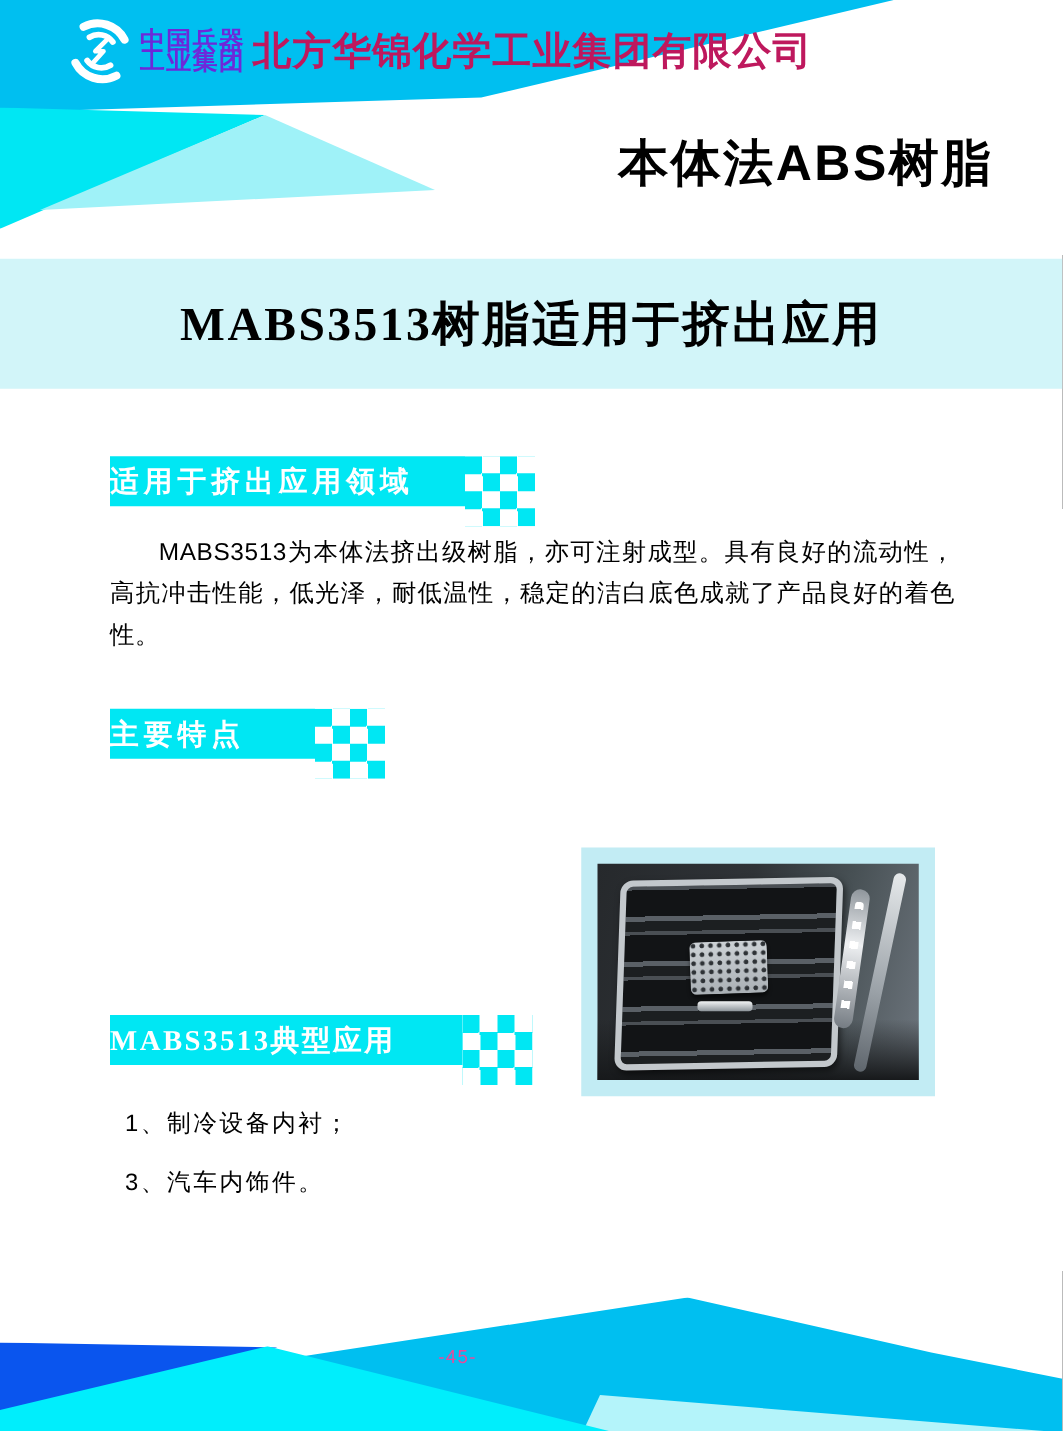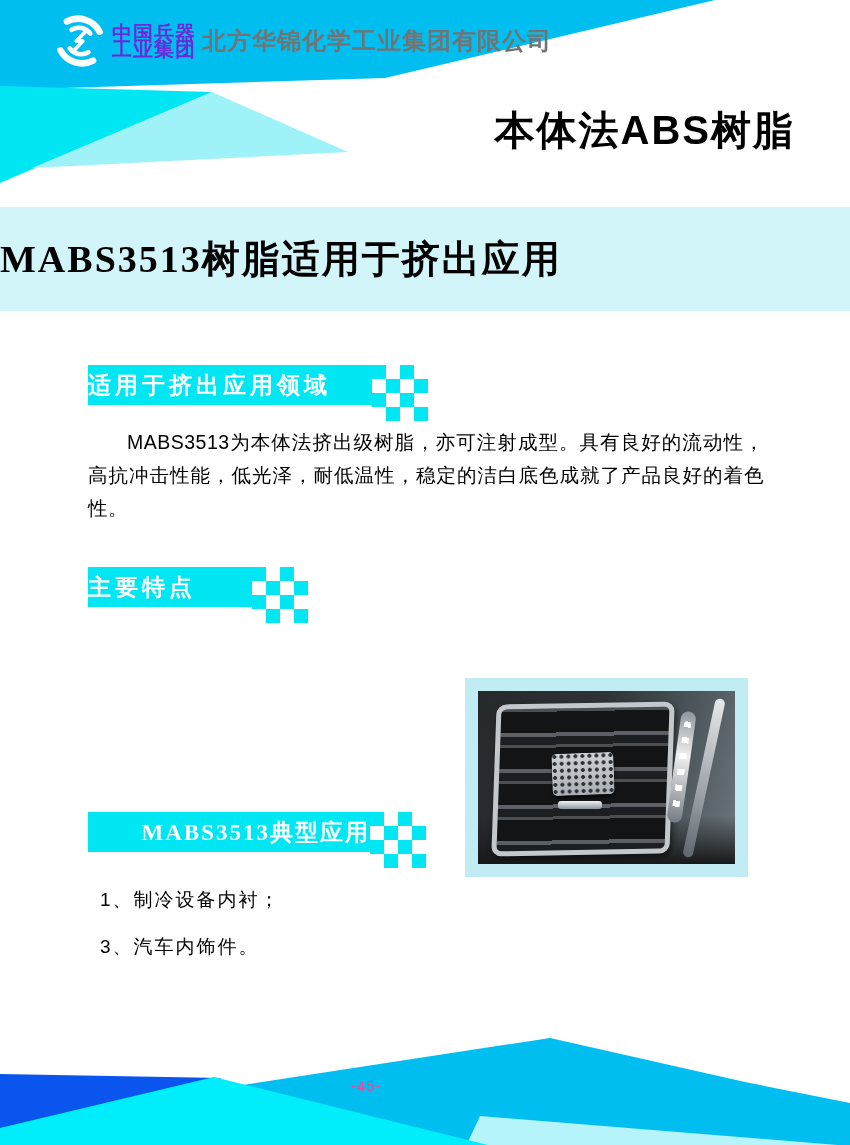--- a/index.html
+++ b/index.html
@@ -24,40 +24,40 @@
   .hdr-band{position:absolute;left:0;top:0;width:850px;height:92px;background:var(--header-cyan);
     clip-path:polygon(0 0,715px 0,385px 78px,0 90px);}
   .tri{position:absolute;left:0;top:0;width:850px;height:280px;}
   .tri-bright{background:var(--bright-cyan);clip-path:polygon(0 86px,212px 92px,0 183px);}
   .tri-light{background:var(--pale-cyan);clip-path:polygon(212px 92px,348px 152px,32px 168px);}
 
   
   .brand{position:absolute;left:52px;top:13px;display:flex;align-items:center;z-index:5;}
   .logo{width:56px;height:56px;flex:0 0 auto;}
   .group-name{margin-left:4px;color:#6d28d9;font-weight:bold;font-size:20px;line-height:16px;letter-spacing:1px;display:flex;flex-direction:column;}
-  .company{margin-left:6px;color:#737373;font-weight:bold;font-size:24px;letter-spacing:1px;white-space:nowrap;}
+  .company{margin-left:6px;color:#be185d;font-weight:bold;font-size:31px;letter-spacing:1px;white-space:nowrap;}
 
   
   .page-title{position:absolute;right:55px;top:103px;z-index:4;
     font-size:40px;font-weight:bold;letter-spacing:2px;white-space:nowrap;}
 
   
   .banner{position:absolute;left:0;top:207px;width:850px;height:104px;background:var(--banner-bg);
-    display:flex;align-items:center;justify-content:flex-start;z-index:3;}
+    display:flex;align-items:center;justify-content:center;z-index:3;}
   .banner h2{font-family:"Liberation Serif","DejaVu Serif",serif;font-weight:bold;
     font-size:38px;letter-spacing:2px;white-space:nowrap;}
 
   
   .bar{position:absolute;left:88px;height:40px;background:var(--bright-cyan);
     display:flex;align-items:center;z-index:2;}
   .bar span{color:#fff;font-family:"Liberation Serif","DejaVu Serif",serif;font-weight:bold;
     font-size:23px;letter-spacing:4px;white-space:nowrap;}
   .bar1{top:365px;width:284px;}
   .bar2{top:567px;width:164px;}
-  .bar3{top:812px;width:282px;justify-content:flex-end;}
+  .bar3{top:812px;width:282px;}
   .bar3 span{letter-spacing:2px;}
   .checker{position:absolute;width:56px;height:56px;z-index:1;
     background:conic-gradient(#fff 0 25%,var(--bright-cyan) 0 50%,#fff 0 75%,var(--bright-cyan) 0);
     background-size:28px 28px;}
   .checker1{left:372px;top:365px;}
   .checker2{left:252px;top:567px;}
   .checker3{left:370px;top:812px;}
 
   
   .para{position:absolute;left:88px;top:426px;width:676px;

